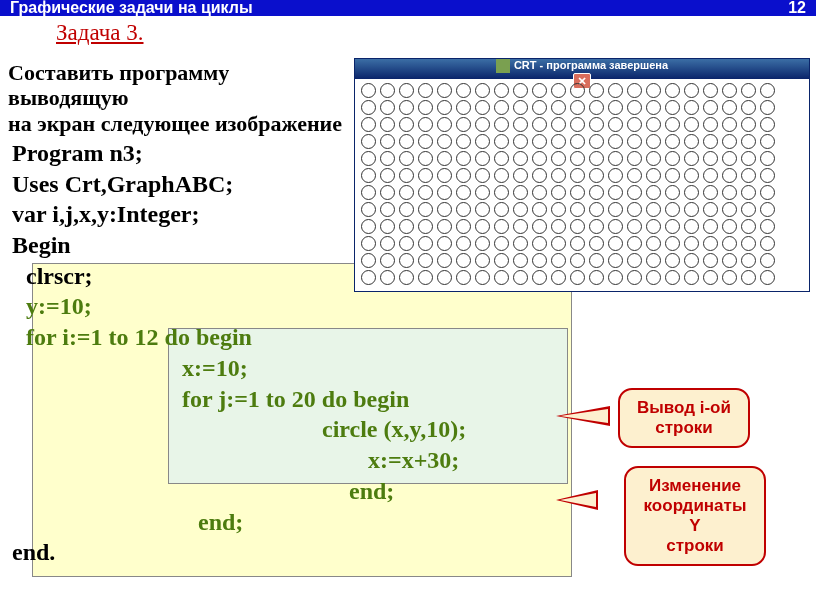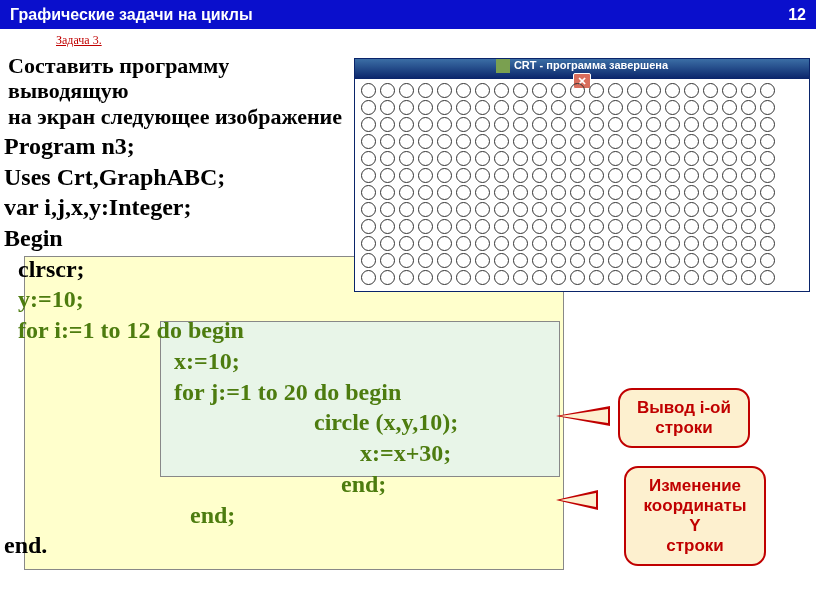--- a/index.html
+++ b/index.html
@@ -8,51 +8,51 @@
     font-family: "Times New Roman", serif;
     background: #fff;
     width: 816px;
     height: 613px;
     position: relative;
     overflow: hidden;
   }
   .header {
     background: #0a0fcc;
     color: #fff;
-    height: 29px;
+    height: 16px;
     display: flex;
     align-items: center;
     justify-content: space-between;
     padding: 0 10px;
     font-family: Arial, sans-serif;
     font-weight: bold;
     font-size: 16px;
   }
   .task-num {
     color: #c00000;
     font-family: "Times New Roman", serif;
-    font-size: 12px;
+    font-size: 23px;
     text-decoration: underline;
-    margin: 4px 0 5px 56px;
+    margin: 4px 0 14px 56px;
   }
   .desc {
     font-family: "Times New Roman", serif;
     font-size: 22px;
     font-weight: bold;
     line-height: 1.15;
     margin: 0 18px 2px 8px;
     width: 340px;
   }
   .code-area {
     position: relative;
     font-family: "Times New Roman", serif;
     font-size: 24px;
     font-weight: bold;
     line-height: 1.28;
-    margin-left: 4px;
+    margin-left: 12px;
   }
   .black { color: #000; }
   .blue { color: #4d7c0f; }
   .yellow-box {
     position: absolute;
     top: 125px;
     left: 20px;
     width: 540px;
     height: 314px;
     background: #ffffcc;

